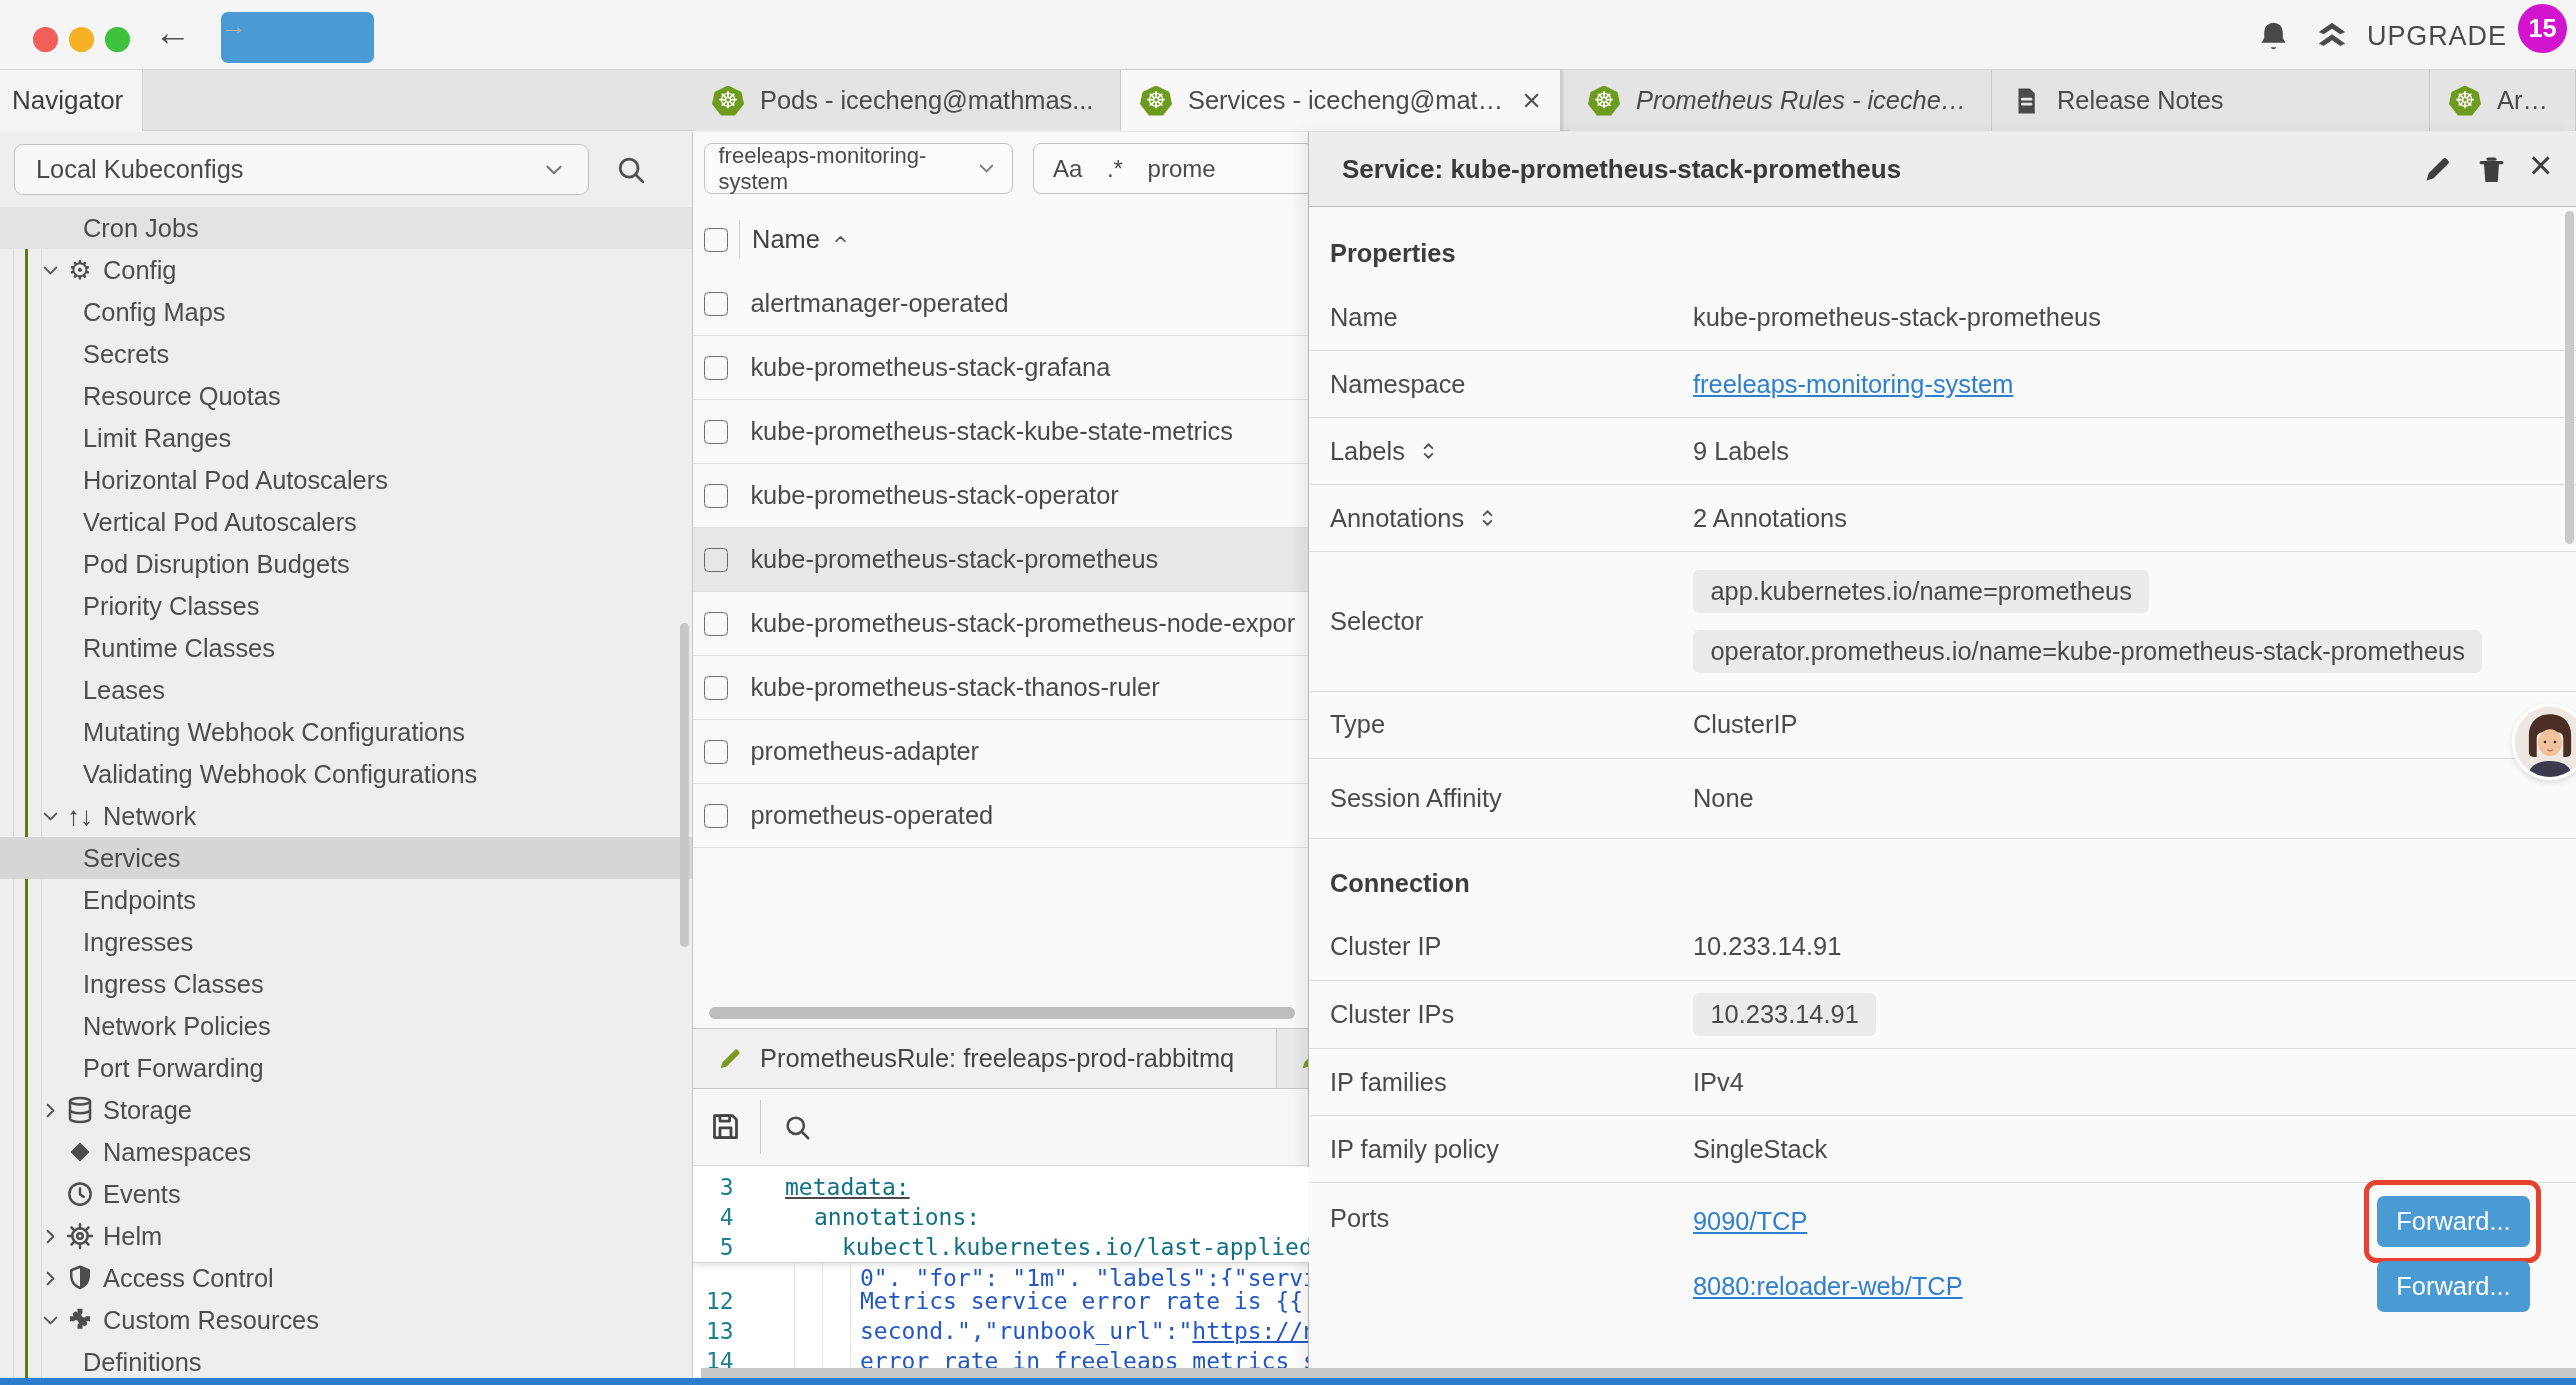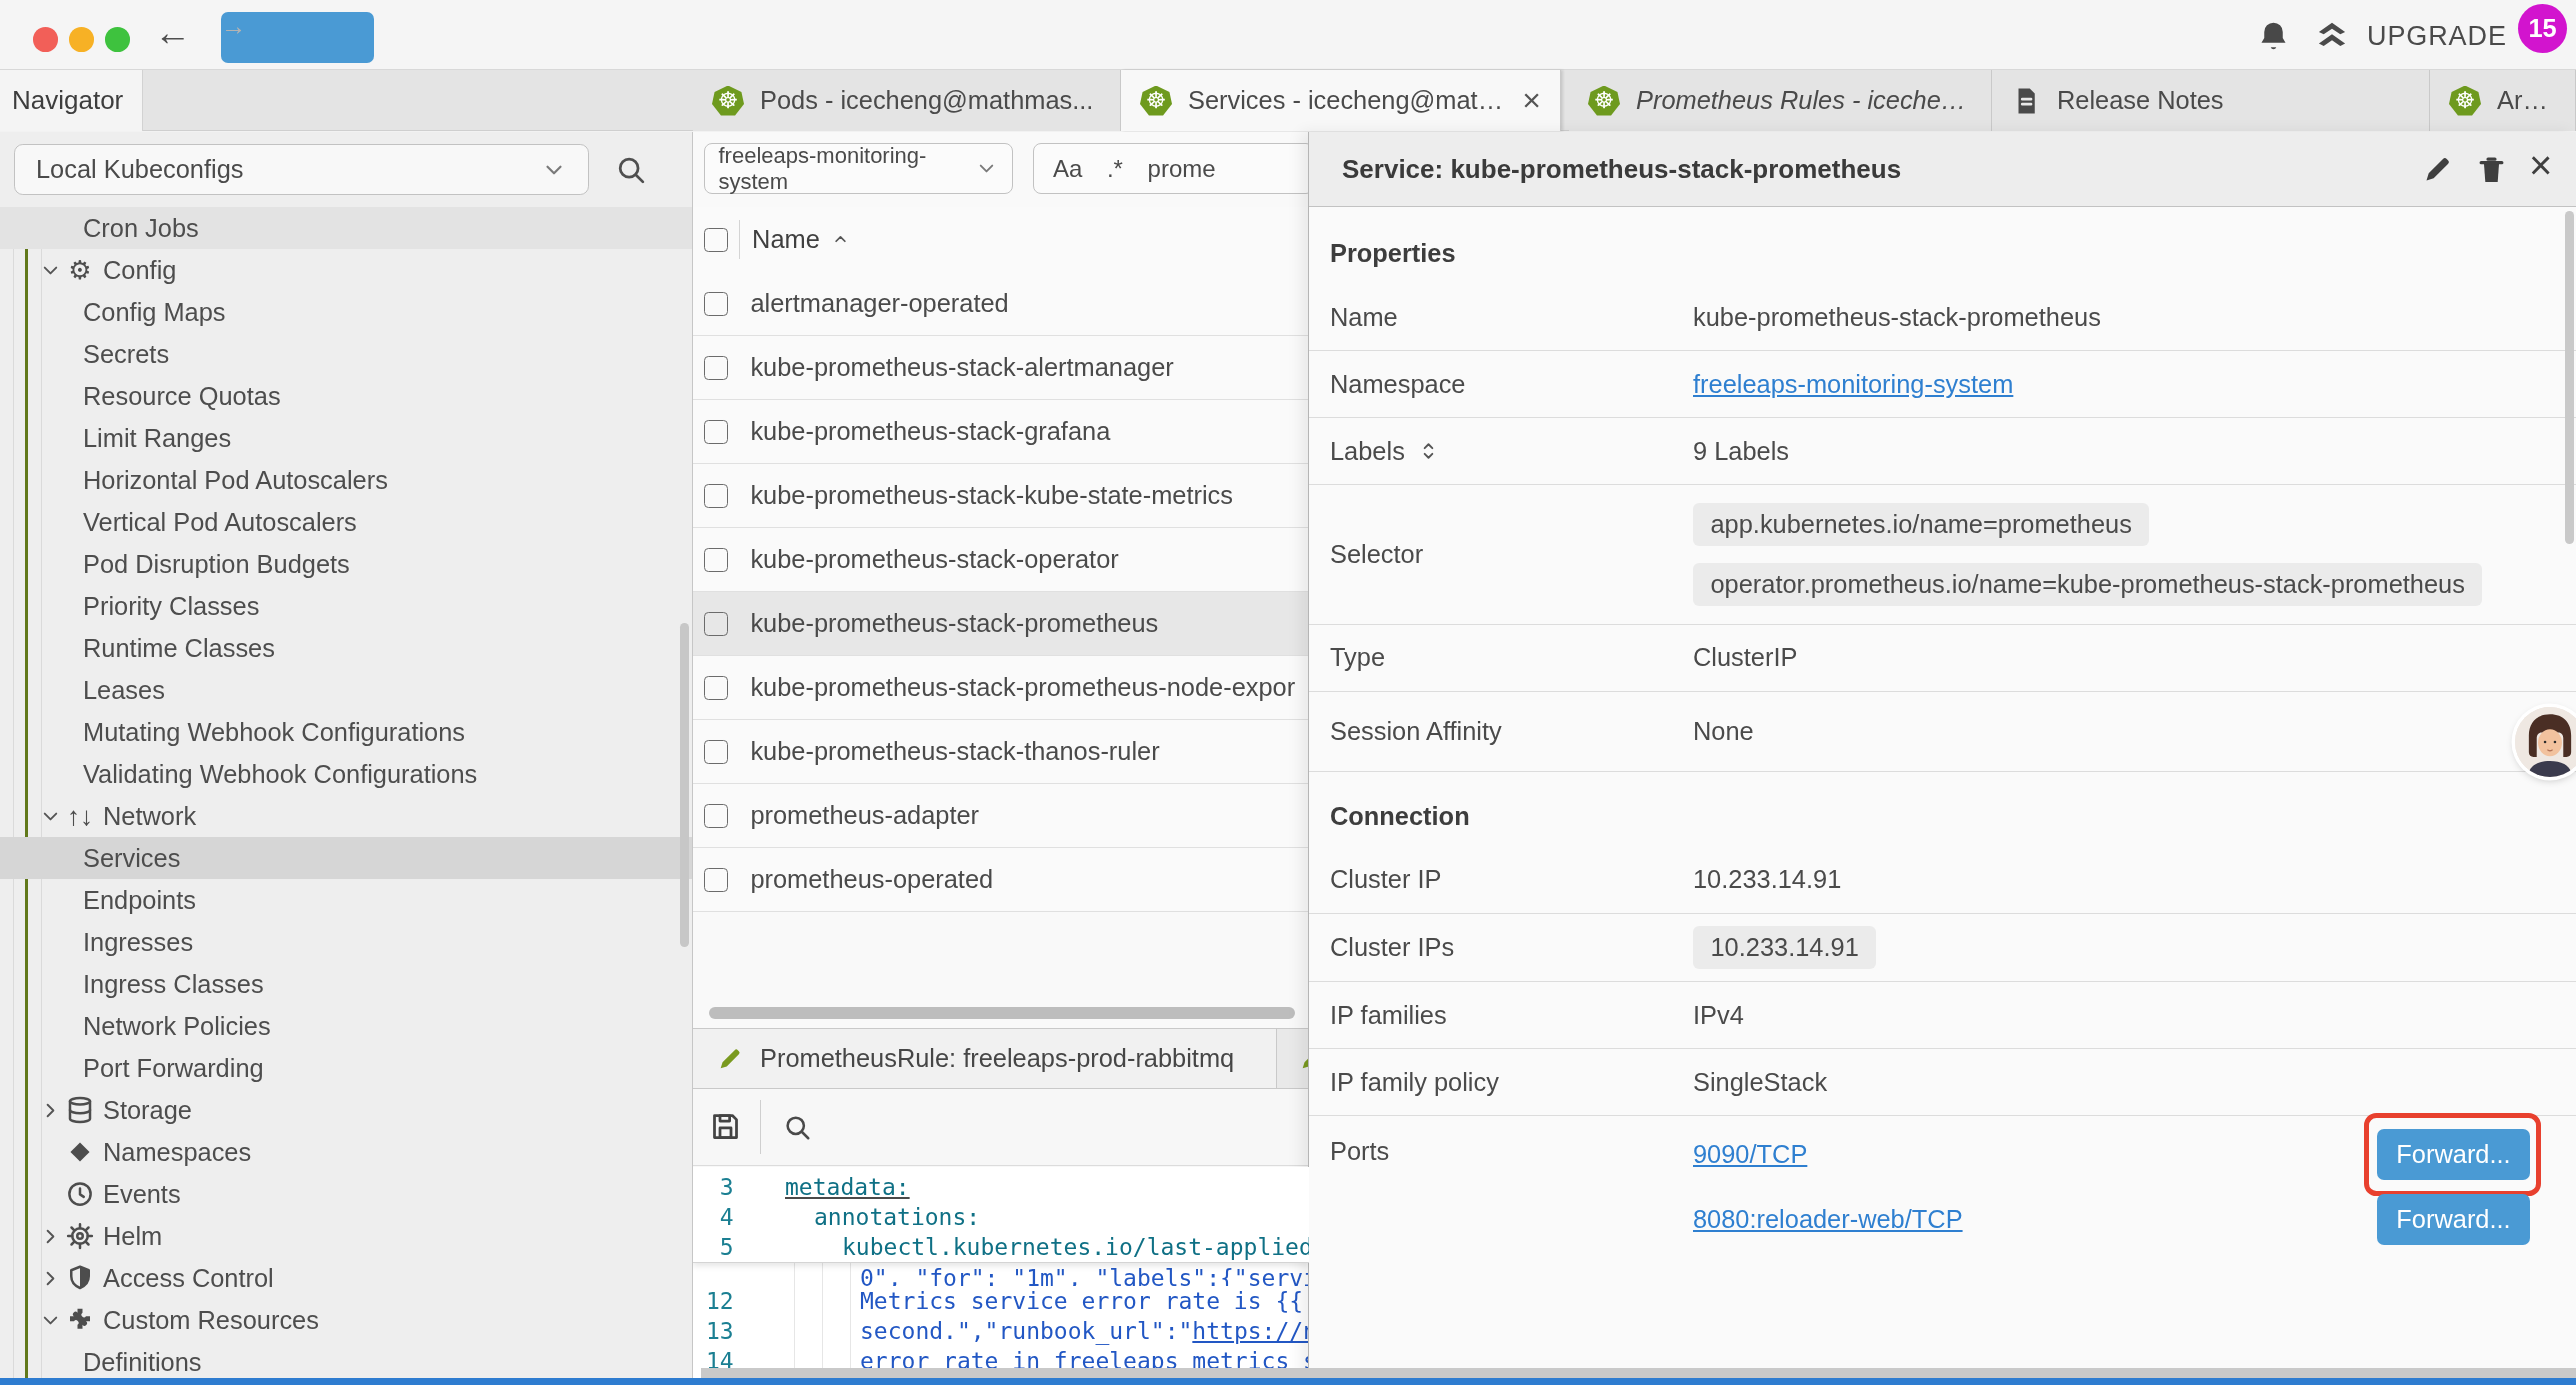--- a/index.html
+++ b/index.html
@@ -401,24 +401,20 @@
           </svg>
         </span>
     </div>
     <div class="tbody" id="tbody">
         <div class="mrow">
           <span class="cbox"></span>
           <span class="mname">alertmanager-operated</span>
         </div>
         <div class="mrow">
           <span class="cbox"></span>
-          <span class="mname">kube-prometheus-stack-alertmanager</span>
-        </div>
-        <div class="mrow">
-          <span class="cbox"></span>
           <span class="mname">kube-prometheus-stack-grafana</span>
         </div>
         <div class="mrow">
           <span class="cbox"></span>
           <span class="mname">kube-prometheus-stack-kube-state-metrics</span>
         </div>
         <div class="mrow">
           <span class="cbox"></span>
           <span class="mname">kube-prometheus-stack-operator</span>
         </div>
@@ -553,20 +549,32 @@
           <span class="plab">
             <span>Labels</span>
             <span class="ic sorti">
               <svg viewBox="0 0 24 24">
                 <polyline points="8 9 12 5 16 9"></polyline>
                 <polyline points="8 15 12 19 16 15"></polyline>
               </svg>
             </span>
           </span>
           <span class="pval">9 Labels</span>
+        </div>
+        <div class="prow">
+          <span class="plab">
+            <span>Annotations</span>
+            <span class="ic sorti">
+              <svg viewBox="0 0 24 24">
+                <polyline points="8 9 12 5 16 9"></polyline>
+                <polyline points="8 15 12 19 16 15"></polyline>
+              </svg>
+            </span>
+          </span>
+          <span class="pval">2 Annotations</span>
         </div>
         <div class="prow">
           <span class="plab">
             <span>Selector</span>
           </span>
           <div class="pvalcol">
             <span class="chip">app.kubernetes.io/name=prometheus</span>
             <span class="chip">operator.prometheus.io/name=kube-prometheus-stack-prometheus</span>
           </div>
         </div>

